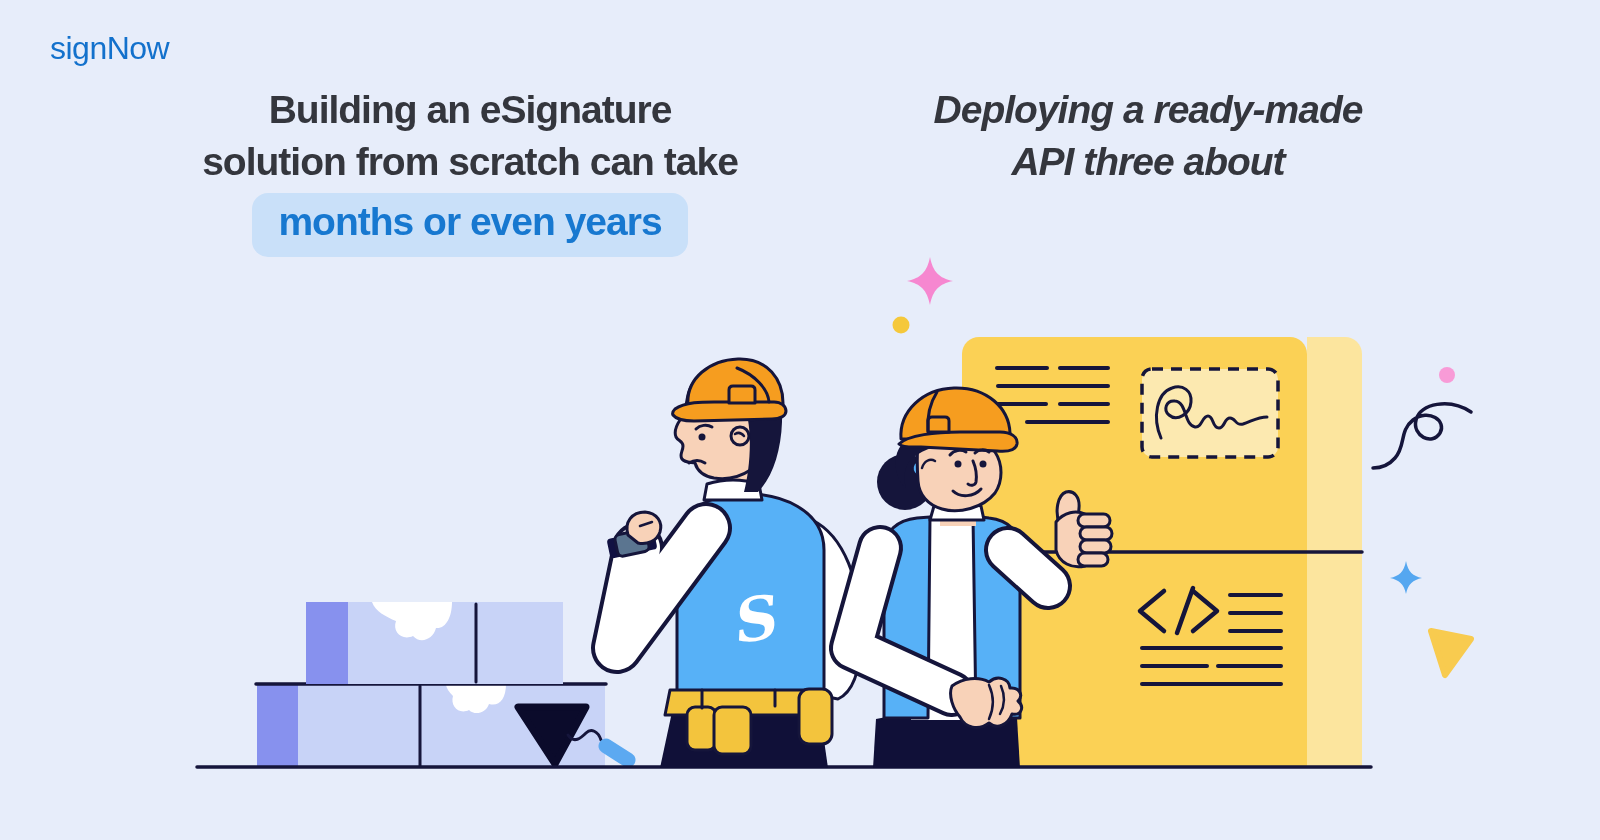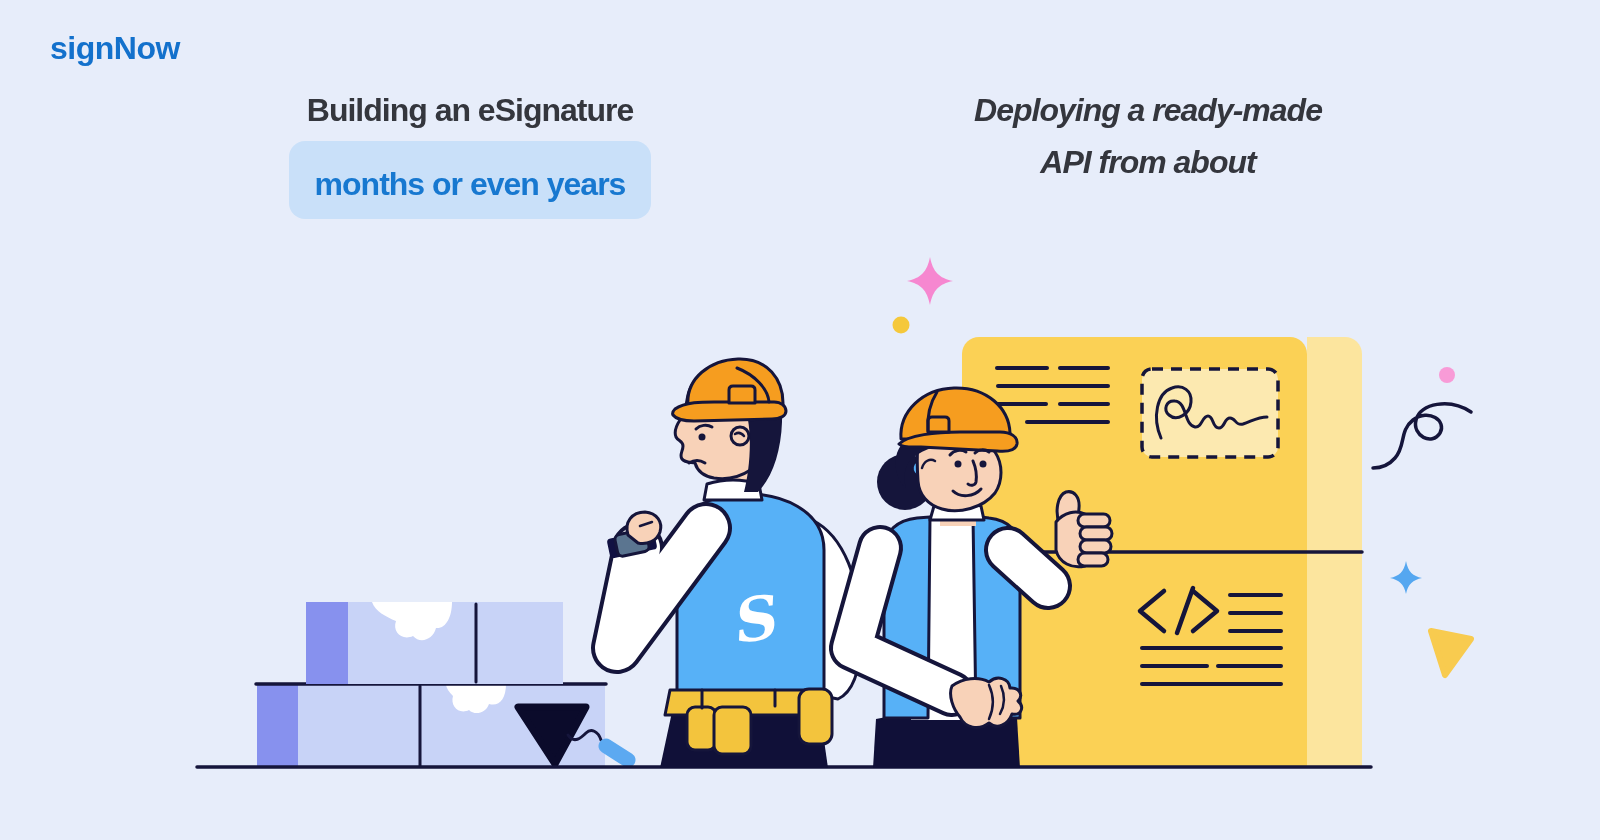--- a/index.html
+++ b/index.html
@@ -3,32 +3,32 @@
 <meta charset="utf-8">
 <style>
   html,body{margin:0;padding:0;background:#dfe6f5;}
   .canvas{
     position:relative;width:1600px;height:840px;overflow:hidden;
     background:var(--background,#E7EDFA);
     font-family:"Liberation Sans",sans-serif;
   }
   .logo{
     position:absolute;left:50px;top:30px;
-    font-size:32px;font-weight:bold;letter-spacing:-0.5px;
+    font-size:32px;font-weight:normal;letter-spacing:-0.5px;
     color:var(--logo-blue,#1371CC);
   }
   .headline{
     position:absolute;top:84px;text-align:center;
     font-weight:bold;color:var(--heading-dark,#34363D);
-    font-size:32px;line-height:52px;letter-spacing:-1px;
+    font-size:39px;line-height:52px;letter-spacing:-1px;
   }
   .hl-left{left:170px;width:600px;}
   .hl-right{left:877px;width:542px;font-style:italic;}
   .badge{
-    display:inline-block;margin-top:5px;padding:17px 26px 9px;
+    display:inline-block;margin-top:5px;padding:3px 26px 9px;
     border-radius:16px;
     background:var(--highlight-bg,#C9E0F9);
     color:var(--highlight-text,#1778D0);
   }
   svg.illu{position:absolute;left:0;top:0;}
   
   .ol{stroke:var(--navy,#15153B);stroke-width:3;stroke-linecap:round;stroke-linejoin:round;}
   .ln,.ln25,.ln3,.ln35,.ln45{fill:none;stroke:var(--navy,#15153B);stroke-linecap:round;stroke-linejoin:round;}
   .ln{stroke-width:4;} .ln25{stroke-width:2.5;} .ln3{stroke-width:3;} .ln35{stroke-width:3.5;} .ln45{stroke-width:4.5;}
   .sigbox{stroke:var(--navy,#15153B);stroke-width:3.5;stroke-dasharray:11 8;}
@@ -53,26 +53,27 @@
 </style>
 </head>
 <body>
 
 <div class="canvas">
 
   <div class="logo">signNow</div>
 
   <div class="headline hl-left">
     <div>Building an eSignature</div>
+    <div>solution from scratch can take</div>
     <div><span class="badge">months or even years</span></div>
   </div>
 
   <div class="headline hl-right">
     <div>Deploying a ready-made</div>
-    <div>API from about</div>
+    <div>API three about</div>
   </div>
 
   <svg class="illu" width="1600" height="840" viewBox="0 0 1600 840">
 
     <g>
       <rect x="257" y="684" width="348" height="84" class="f-brickL"></rect>
       <rect x="257" y="684" width="41" height="84" class="f-brickD"></rect>
       <path d="M446,684 L506,684 C506,699 499,707 489,704 C486,713 475,716 469,710 C459,715 450,706 453,696 C449,692 446,688 446,684 Z" class="f-white"></path>
       <line x1="420" y1="686" x2="420" y2="766" class="ln3"></line>
       <line x1="256" y1="684" x2="606" y2="684" class="ln35"></line>

